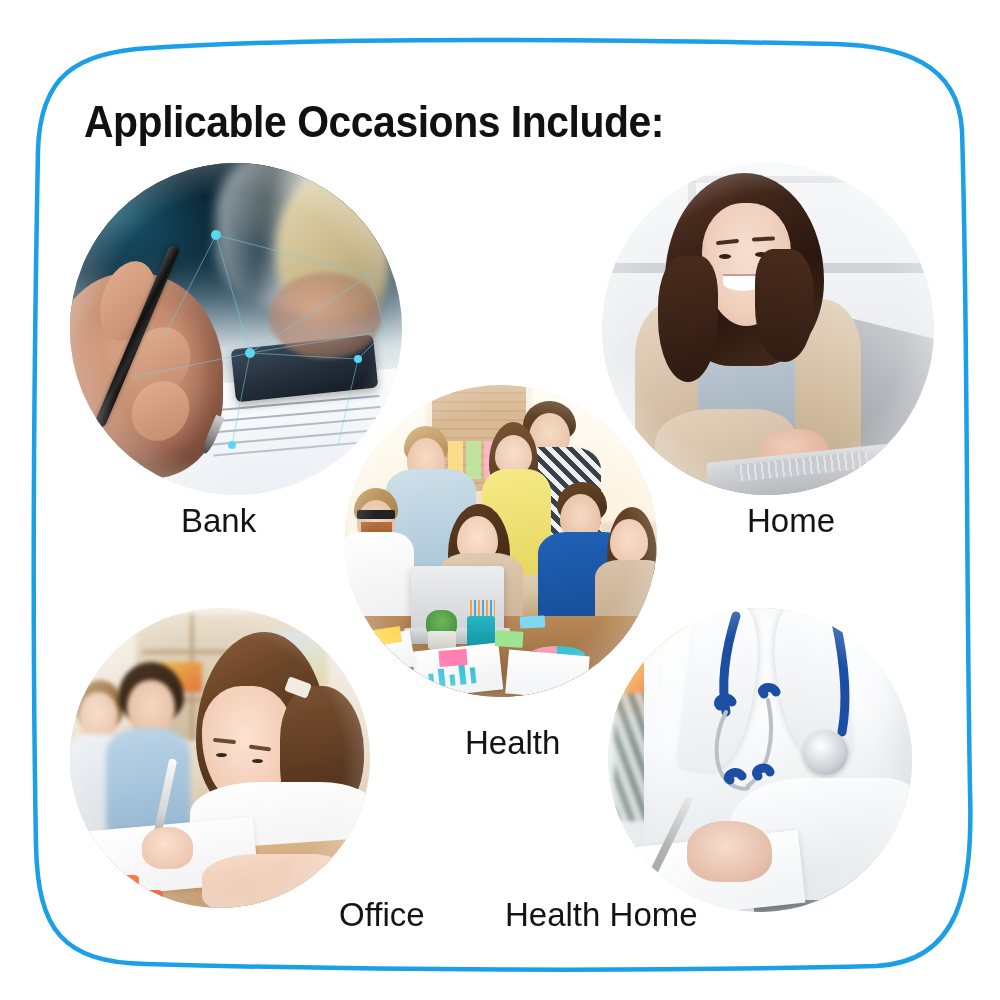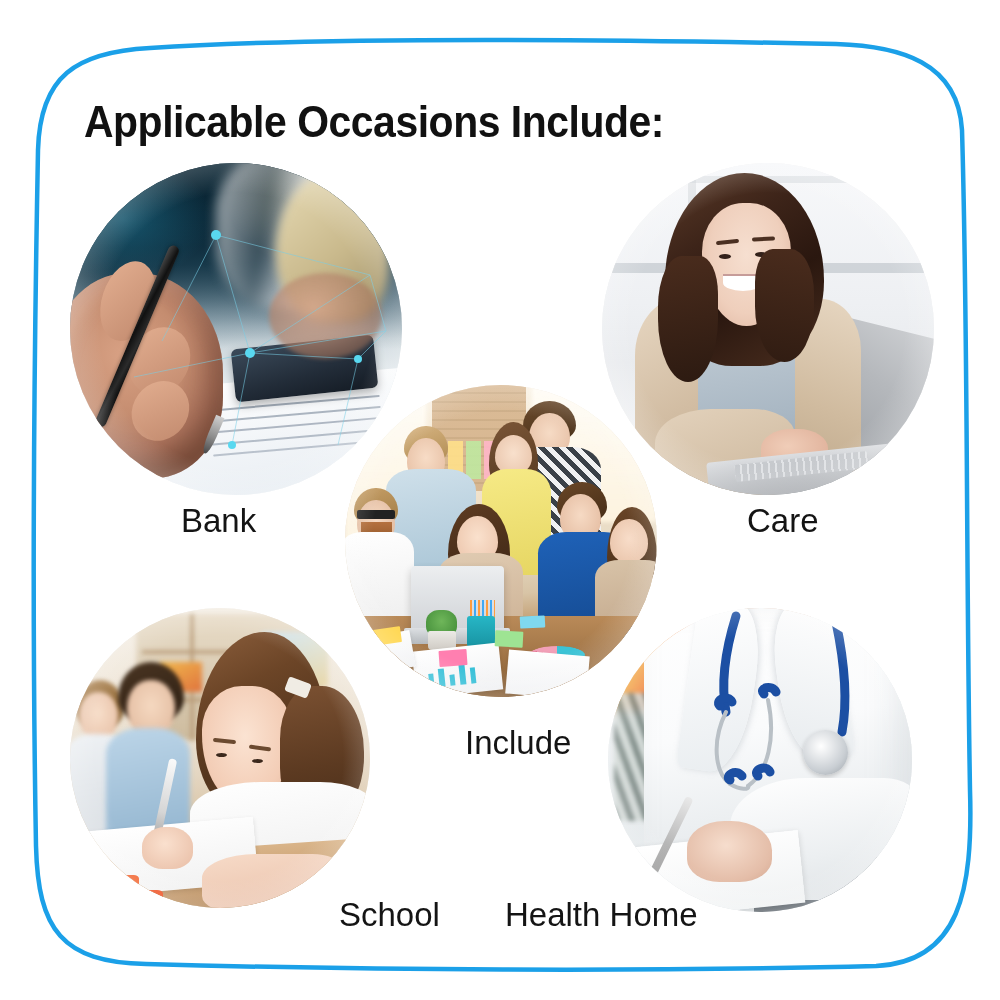--- a/index.html
+++ b/index.html
@@ -388,21 +388,21 @@
     <div class="home-smile"></div>
     <div class="home-hair2"></div>
     <div class="home-hair3"></div>
     <div class="home-arm"></div>
     <div class="home-hand"></div>
     <div class="home-laptop-base"></div>
     <div class="home-keys"></div>
   </div>
   <div class="fade"></div>
 </div>
-<div class="lbl" id="l-home" style="left:747px;top:502px">Care</div>
+<div class="lbl" id="l-home" style="left:747px;top:502px">Home</div>
 
 <div class="circle" id="c-office">
   <div class="scene">
     <div class="off-bg"></div>
     <div class="off-win" style="left:0;top:0;width:26%;height:52%"></div>
     <div class="off-win" style="left:60%;top:0;width:40%;height:44%"></div>
     <div class="off-brick"></div>
     <div class="off-notes"></div>
 
     <div class="hair p" style="left:57%;top:5%;width:17%;height:13%;background:linear-gradient(160deg,#6b4a2c,#4a3119)"></div>
@@ -452,21 +452,21 @@
     </div>
     <div class="off-paper" style="left:52%;top:86%;width:26%;height:14%;transform:rotate(5deg)"></div>
     <div class="off-paper" style="left:2%;top:80%;width:20%;height:12%;transform:rotate(-10deg)"></div>
     <div class="off-sticky" style="left:9%;top:78%;width:9%;height:5%;background:#ffd64d;transform:rotate(-8deg)"></div>
     <div class="off-sticky" style="left:30%;top:85%;width:9%;height:5%;background:#ff7fb0;transform:rotate(-4deg)"></div>
     <div class="off-sticky" style="left:48%;top:79%;width:9%;height:5%;background:#9ee493;transform:rotate(3deg)"></div>
     <div class="off-sticky" style="left:56%;top:74%;width:8%;height:4%;background:#7fd8ef;transform:rotate(-3deg)"></div>
   </div>
   <div class="fade"></div>
 </div>
-<div class="lbl" id="l-office" style="left:465px;top:724px">Include</div>
+<div class="lbl" id="l-office" style="left:465px;top:724px">Health</div>
 
 <div class="circle" id="c-school">
   <div class="scene">
     <div class="sc-bg"></div>
     <div class="sc-shelf" style="left:22%;top:2%;width:62%;height:42%"></div>
     <div class="sc-shelfline" style="left:24%;top:14%;width:56%"></div>
     <div class="sc-shelfline" style="left:24%;top:30%;width:56%"></div>
     <div class="sc-shelfline" style="left:40%;top:2%;width:4px;height:42%"></div>
     <div class="sc-shelf" style="left:64%;top:8%;width:22%;height:18%;background:linear-gradient(150deg,#cfe6f5,#e9d7a8)"></div>
     <div class="sc-shelf" style="left:30%;top:18%;width:14%;height:10%;background:linear-gradient(150deg,#f0b84d,#e0733d)"></div>
@@ -494,21 +494,21 @@
     <div class="sc-arm"></div>
     <div class="sc-pen"></div>
     <div class="sc-hand"></div>
     <div class="sc-foam" style="left:3%;top:82%;width:8%;height:5%;background:#8fdc6a"></div>
     <div class="sc-foam" style="left:6%;top:87%;width:8%;height:5%;background:#f5d33c"></div>
     <div class="sc-foam" style="left:14%;top:89%;width:9%;height:6%;background:#f2622c;border-radius:20%"></div>
     <div class="sc-foam" style="left:21%;top:94%;width:10%;height:6%;background:#ef4d1e;border-radius:20%"></div>
   </div>
   <div class="fade"></div>
 </div>
-<div class="lbl" id="l-school" style="left:339px;top:896px">School</div>
+<div class="lbl" id="l-school" style="left:339px;top:896px">Office</div>
 
 <div class="circle" id="c-health">
   <div class="scene">
     <div class="hl-bg"></div>
     <div class="hl-stripe"></div>
     <div class="hl-chair"></div>
     <div class="hl-glass"></div>
     <div class="hl-neck"></div>
     <div class="hl-sweater"></div>
     <div class="hl-coat"></div>

